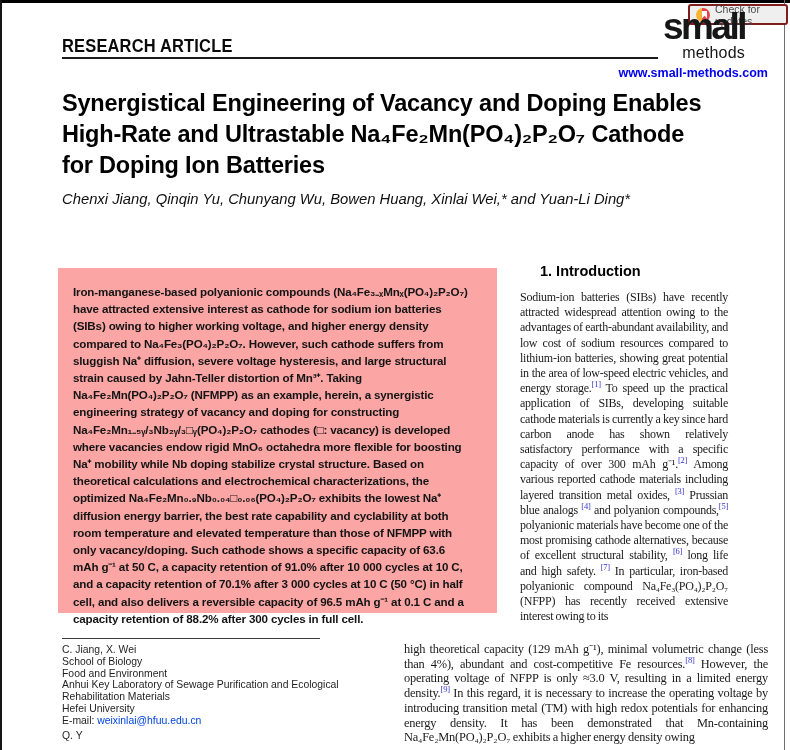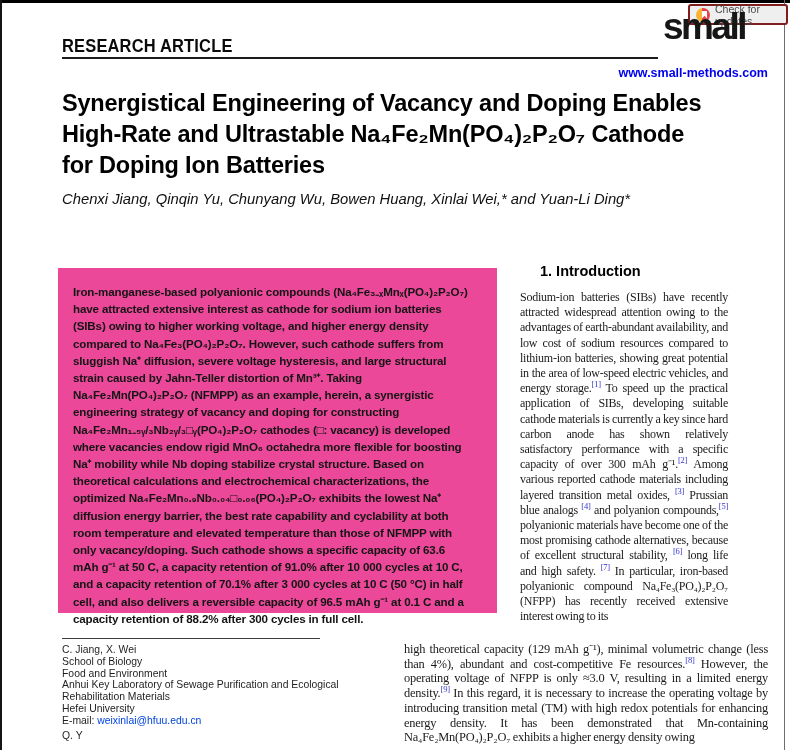--- a/index.html
+++ b/index.html
@@ -37,21 +37,21 @@
   
   .title { position:absolute; left:62px; top:88px; width:706px; margin:0;
            font-family:"Liberation Sans", sans-serif; font-weight:700; font-size:23.5px;
            line-height:31px; letter-spacing:-0.2px; color:#000; }
   .title span { display:block; }
   .authors { position:absolute; left:62px; top:191px; width:700px;
              font-family:"Liberation Sans", sans-serif; font-style:italic; font-size:14.8px; color:#101010; }
 
   
   .abstract { position:absolute; left:58px; top:268px; width:439px; height:345px;
-              background:#ec4899; box-sizing:border-box; padding:15px 26px 0 15px; }
+              background:#fca5a5; box-sizing:border-box; padding:15px 26px 0 15px; }
   .abstract p { margin:0; font-family:"Liberation Sans", sans-serif; font-weight:700;
                 font-size:11.6px; line-height:17.2px; letter-spacing:-0.15px; color:#141414; }
 
   
   .intro-head { position:absolute; left:520px; top:263px; font-family:"Liberation Sans", sans-serif;
                 font-weight:700; font-size:14.5px; color:#000;margin-left:20px; }
   .intro-col { position:absolute; left:520px; top:290px; width:208px; text-align:justify;
                font-size:12px; line-height:15.2px; letter-spacing:-0.25px; word-spacing:-0.5px; color:#1a1a1a; }
   .wide-para { position:absolute; left:404px; top:642px; width:364px; text-align:justify;
                font-size:12.4px; line-height:14.7px; letter-spacing:-0.2px; word-spacing:-0.5px; color:#1a1a1a; }
@@ -77,20 +77,21 @@
         <span class="cm-bookmark"></span>
       </span>
     <span>Check for updates</span>
   </div>
 
   <div class="kicker">RESEARCH ARTICLE</div>
   <div class="header-rule"></div>
 
   <div class="logo">
     <div class="logo-small">small</div>
+    <div class="logo-methods">methods</div>
   </div>
   <div class="site-url">www.small-methods.com</div>
 
   <h1 class="title">
     <span>Synergistical Engineering of Vacancy and Doping Enables</span>
     <span>High-Rate and Ultrastable Na₄Fe₂Mn(PO₄)₂P₂O₇ Cathode</span>
     <span>for Doping Ion Batteries</span>
   </h1>
 
   <div class="authors">Chenxi Jiang, Qinqin Yu, Chunyang Wu, Bowen Huang, Xinlai Wei,* and Yuan-Li Ding*</div>

